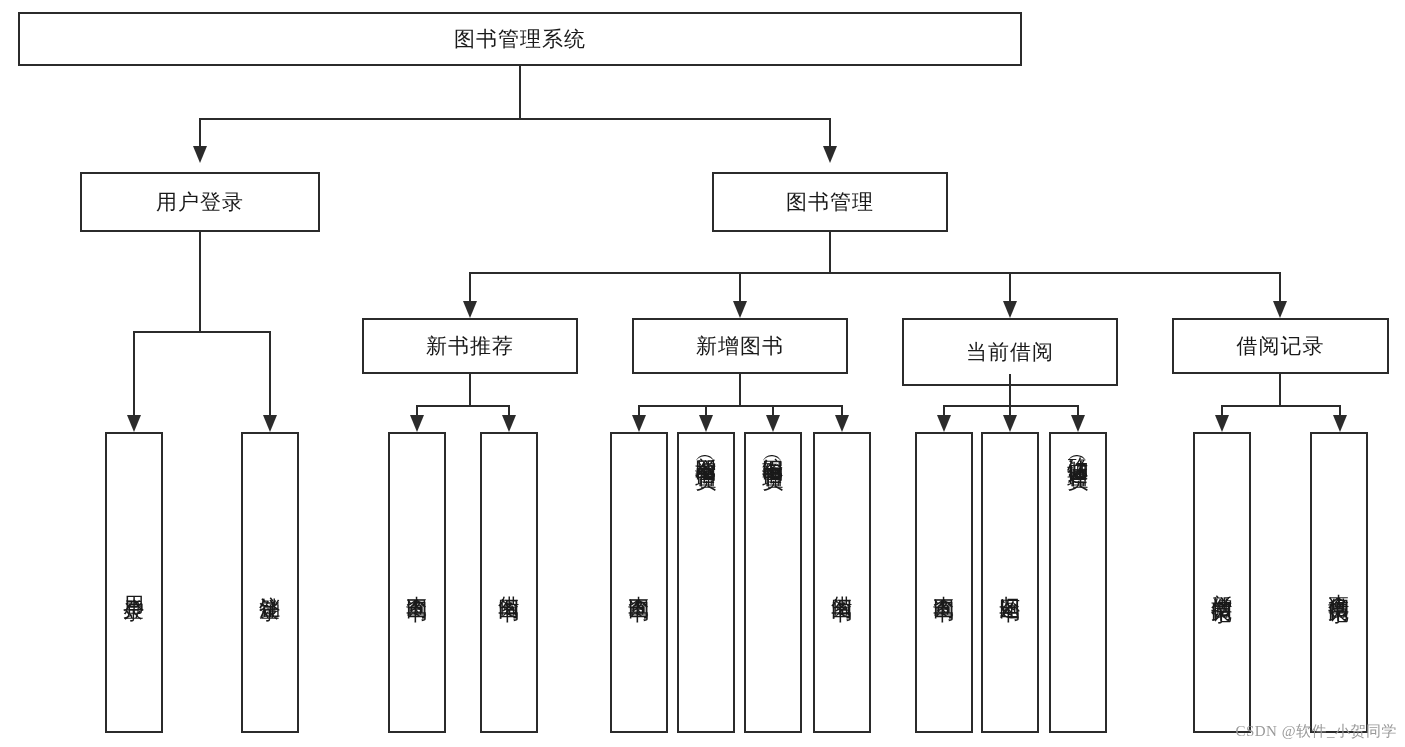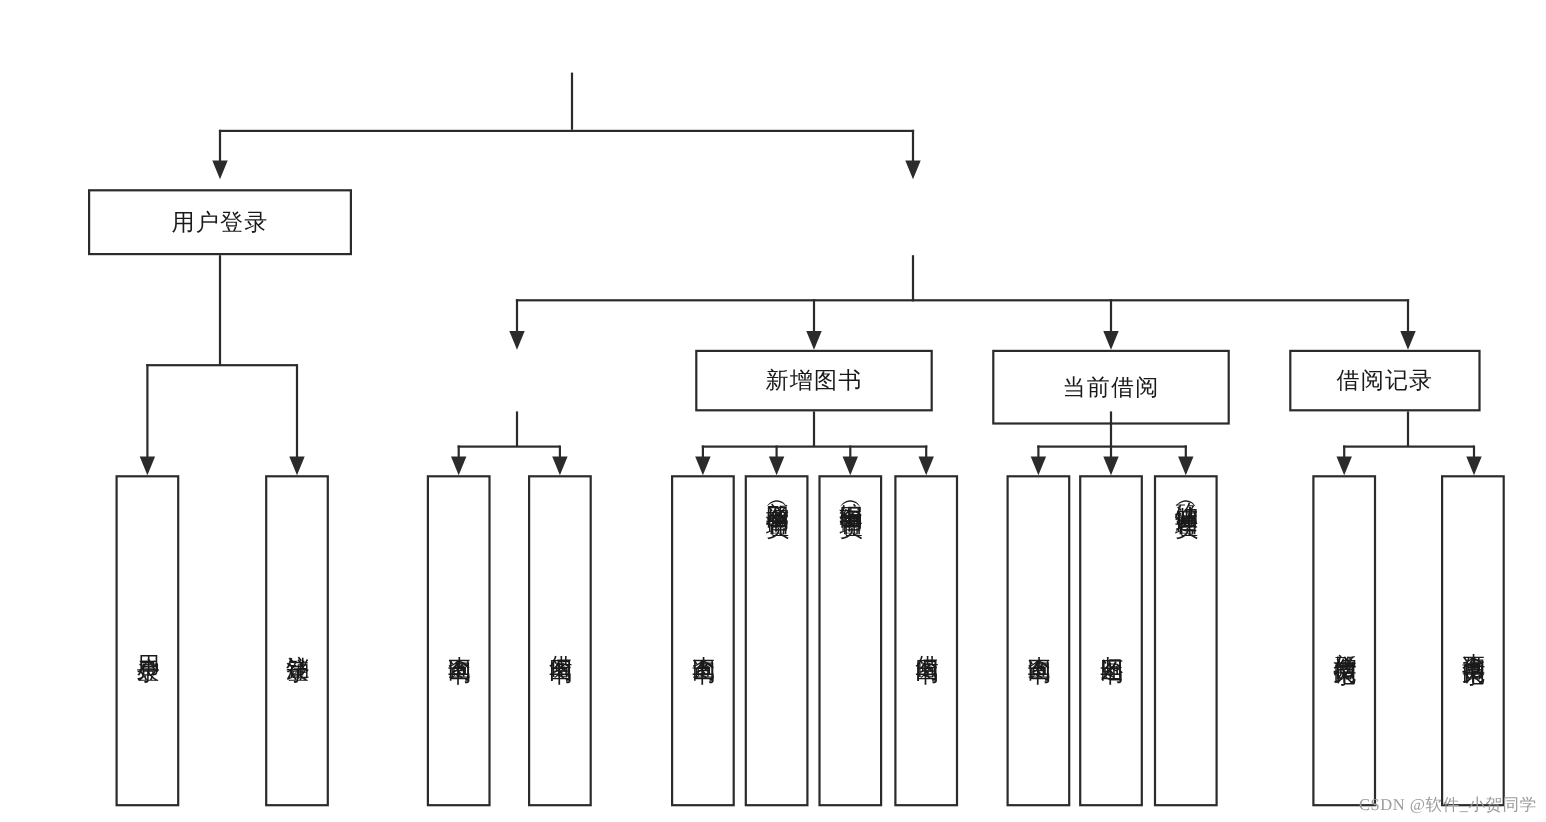--- a/index.html
+++ b/index.html
@@ -19,33 +19,39 @@
   .arrow{position:absolute;width:0;height:0;border-left:7px solid transparent;
          border-right:7px solid transparent;border-top:17px solid #2b2b2b;}
   #watermark{position:absolute;right:8px;bottom:6px;font-size:15px;color:#9a9a9a;
              letter-spacing:0.5px;white-space:nowrap;font-family:Liberation Serif, serif;}
 </style>
 </head>
 <body>
 
 <div id="canvas">
 
+  <div class="box h" style="left:18px;top:12px;width:1004px;height:54px;">
+    <span>图书管理系统</span>
+  </div>
 
   <div class="ln vln" style="left:519px;top:66px;height:52px;"></div>
 
   <div class="ln hln" style="left:199px;top:118px;width:632px;"></div>
 
   <div class="ln vln" style="left:199px;top:118px;height:30px;"></div>
   <div class="arrow" style="left:193px;top:146px;"></div>
 
   <div class="ln vln" style="left:829px;top:118px;height:30px;"></div>
   <div class="arrow" style="left:823px;top:146px;"></div>
 
   <div class="box h" style="left:80px;top:172px;width:240px;height:60px;">
     <span>用户登录</span>
+  </div>
+  <div class="box h" style="left:712px;top:172px;width:236px;height:60px;">
+    <span>图书管理</span>
   </div>
 
   <div class="ln vln" style="left:199px;top:232px;height:100px;"></div>
   <div class="ln hln" style="left:133px;top:331px;width:137px;"></div>
   <div class="ln vln" style="left:133px;top:331px;height:88px;"></div>
   <div class="arrow" style="left:127px;top:415px;"></div>
   <div class="ln vln" style="left:269px;top:331px;height:88px;"></div>
   <div class="arrow" style="left:263px;top:415px;"></div>
 
   <div class="ln vln" style="left:829px;top:232px;height:42px;"></div>
@@ -53,27 +59,30 @@
 
   <div class="ln vln" style="left:469px;top:272px;height:32px;"></div>
   <div class="arrow" style="left:463px;top:301px;"></div>
   <div class="ln vln" style="left:739px;top:272px;height:32px;"></div>
   <div class="arrow" style="left:733px;top:301px;"></div>
   <div class="ln vln" style="left:1009px;top:272px;height:32px;"></div>
   <div class="arrow" style="left:1003px;top:301px;"></div>
   <div class="ln vln" style="left:1279px;top:272px;height:32px;"></div>
   <div class="arrow" style="left:1273px;top:301px;"></div>
 
+  <div class="box h" style="left:362px;top:318px;width:216px;height:56px;">
+    <span>新书推荐</span>
+  </div>
   <div class="box h" style="left:632px;top:318px;width:216px;height:56px;">
     <span>新增图书</span>
   </div>
   <div class="box h" style="left:902px;top:318px;width:216px;height:68px;">
     <span>当前借阅</span>
   </div>
-  <div class="box h" style="left:1172px;top:318px;width:174px;height:56px;">
+  <div class="box h" style="left:1172px;top:318px;width:217px;height:56px;">
     <span>借阅记录</span>
   </div>
 
   <div class="ln vln" style="left:469px;top:374px;height:32px;"></div>
   <div class="ln hln" style="left:416px;top:405px;width:93px;"></div>
   <div class="ln vln" style="left:416px;top:405px;height:14px;"></div>
   <div class="arrow" style="left:410px;top:415px;"></div>
   <div class="ln vln" style="left:508px;top:405px;height:14px;"></div>
   <div class="arrow" style="left:502px;top:415px;"></div>
 

